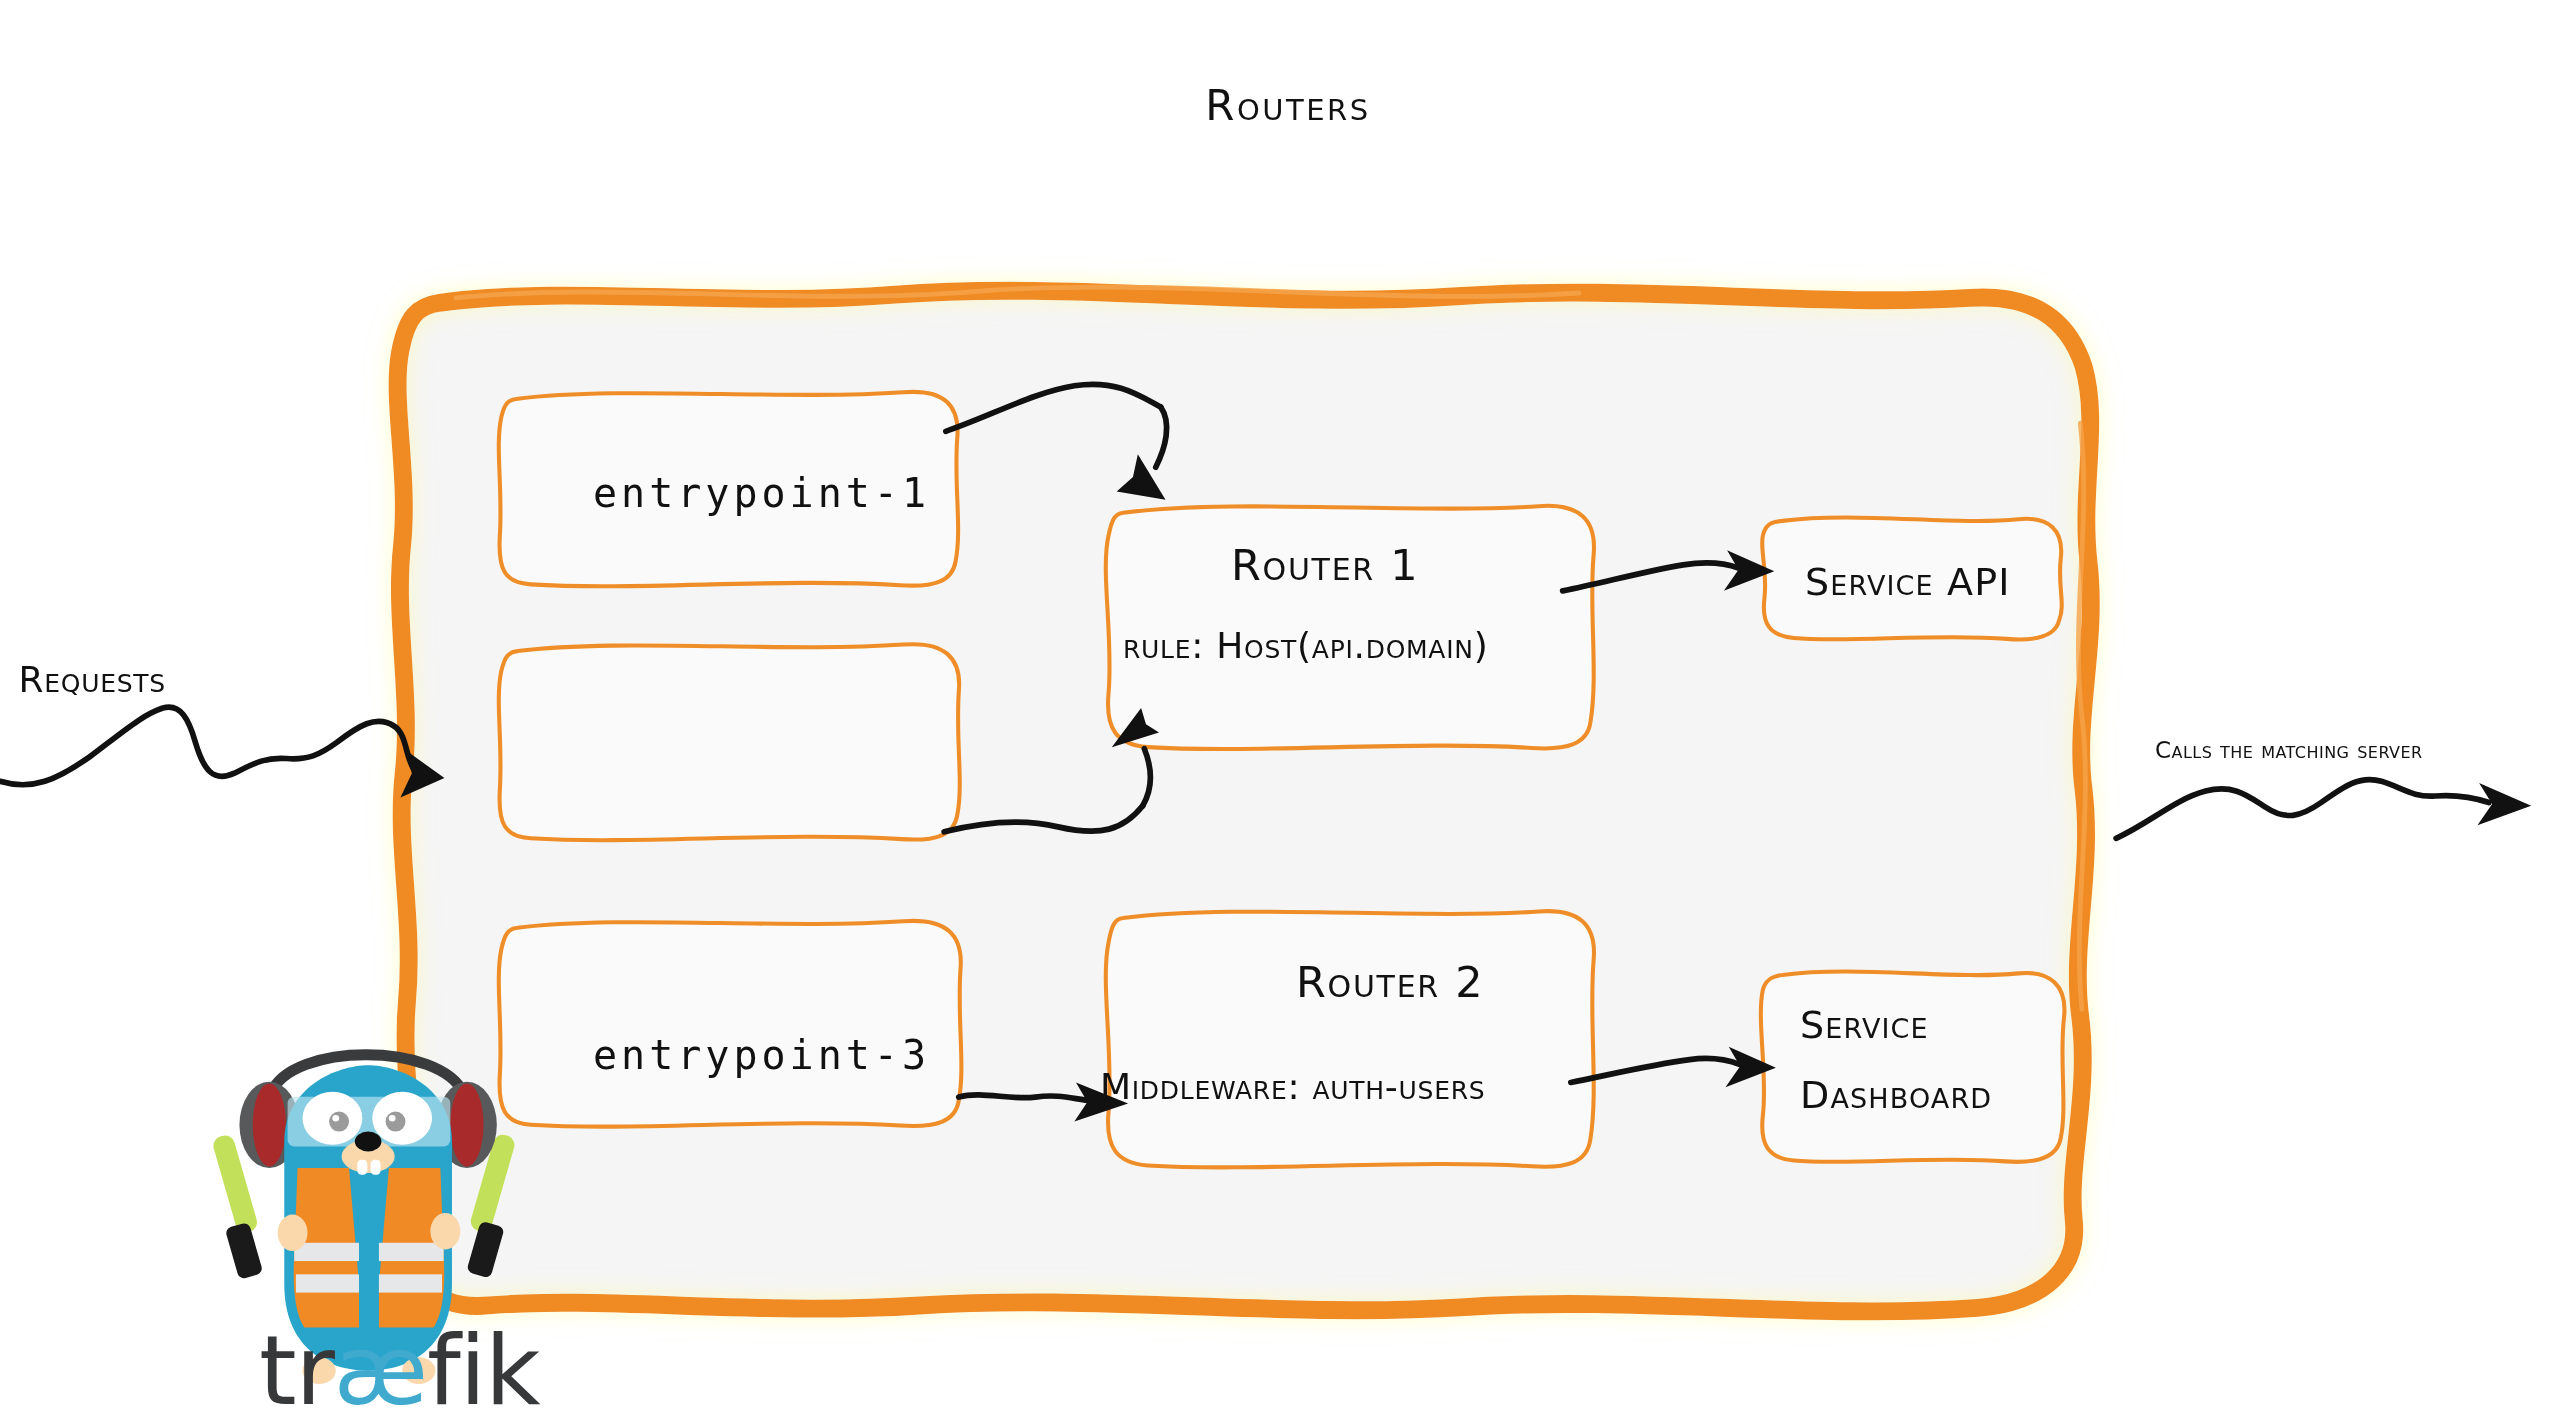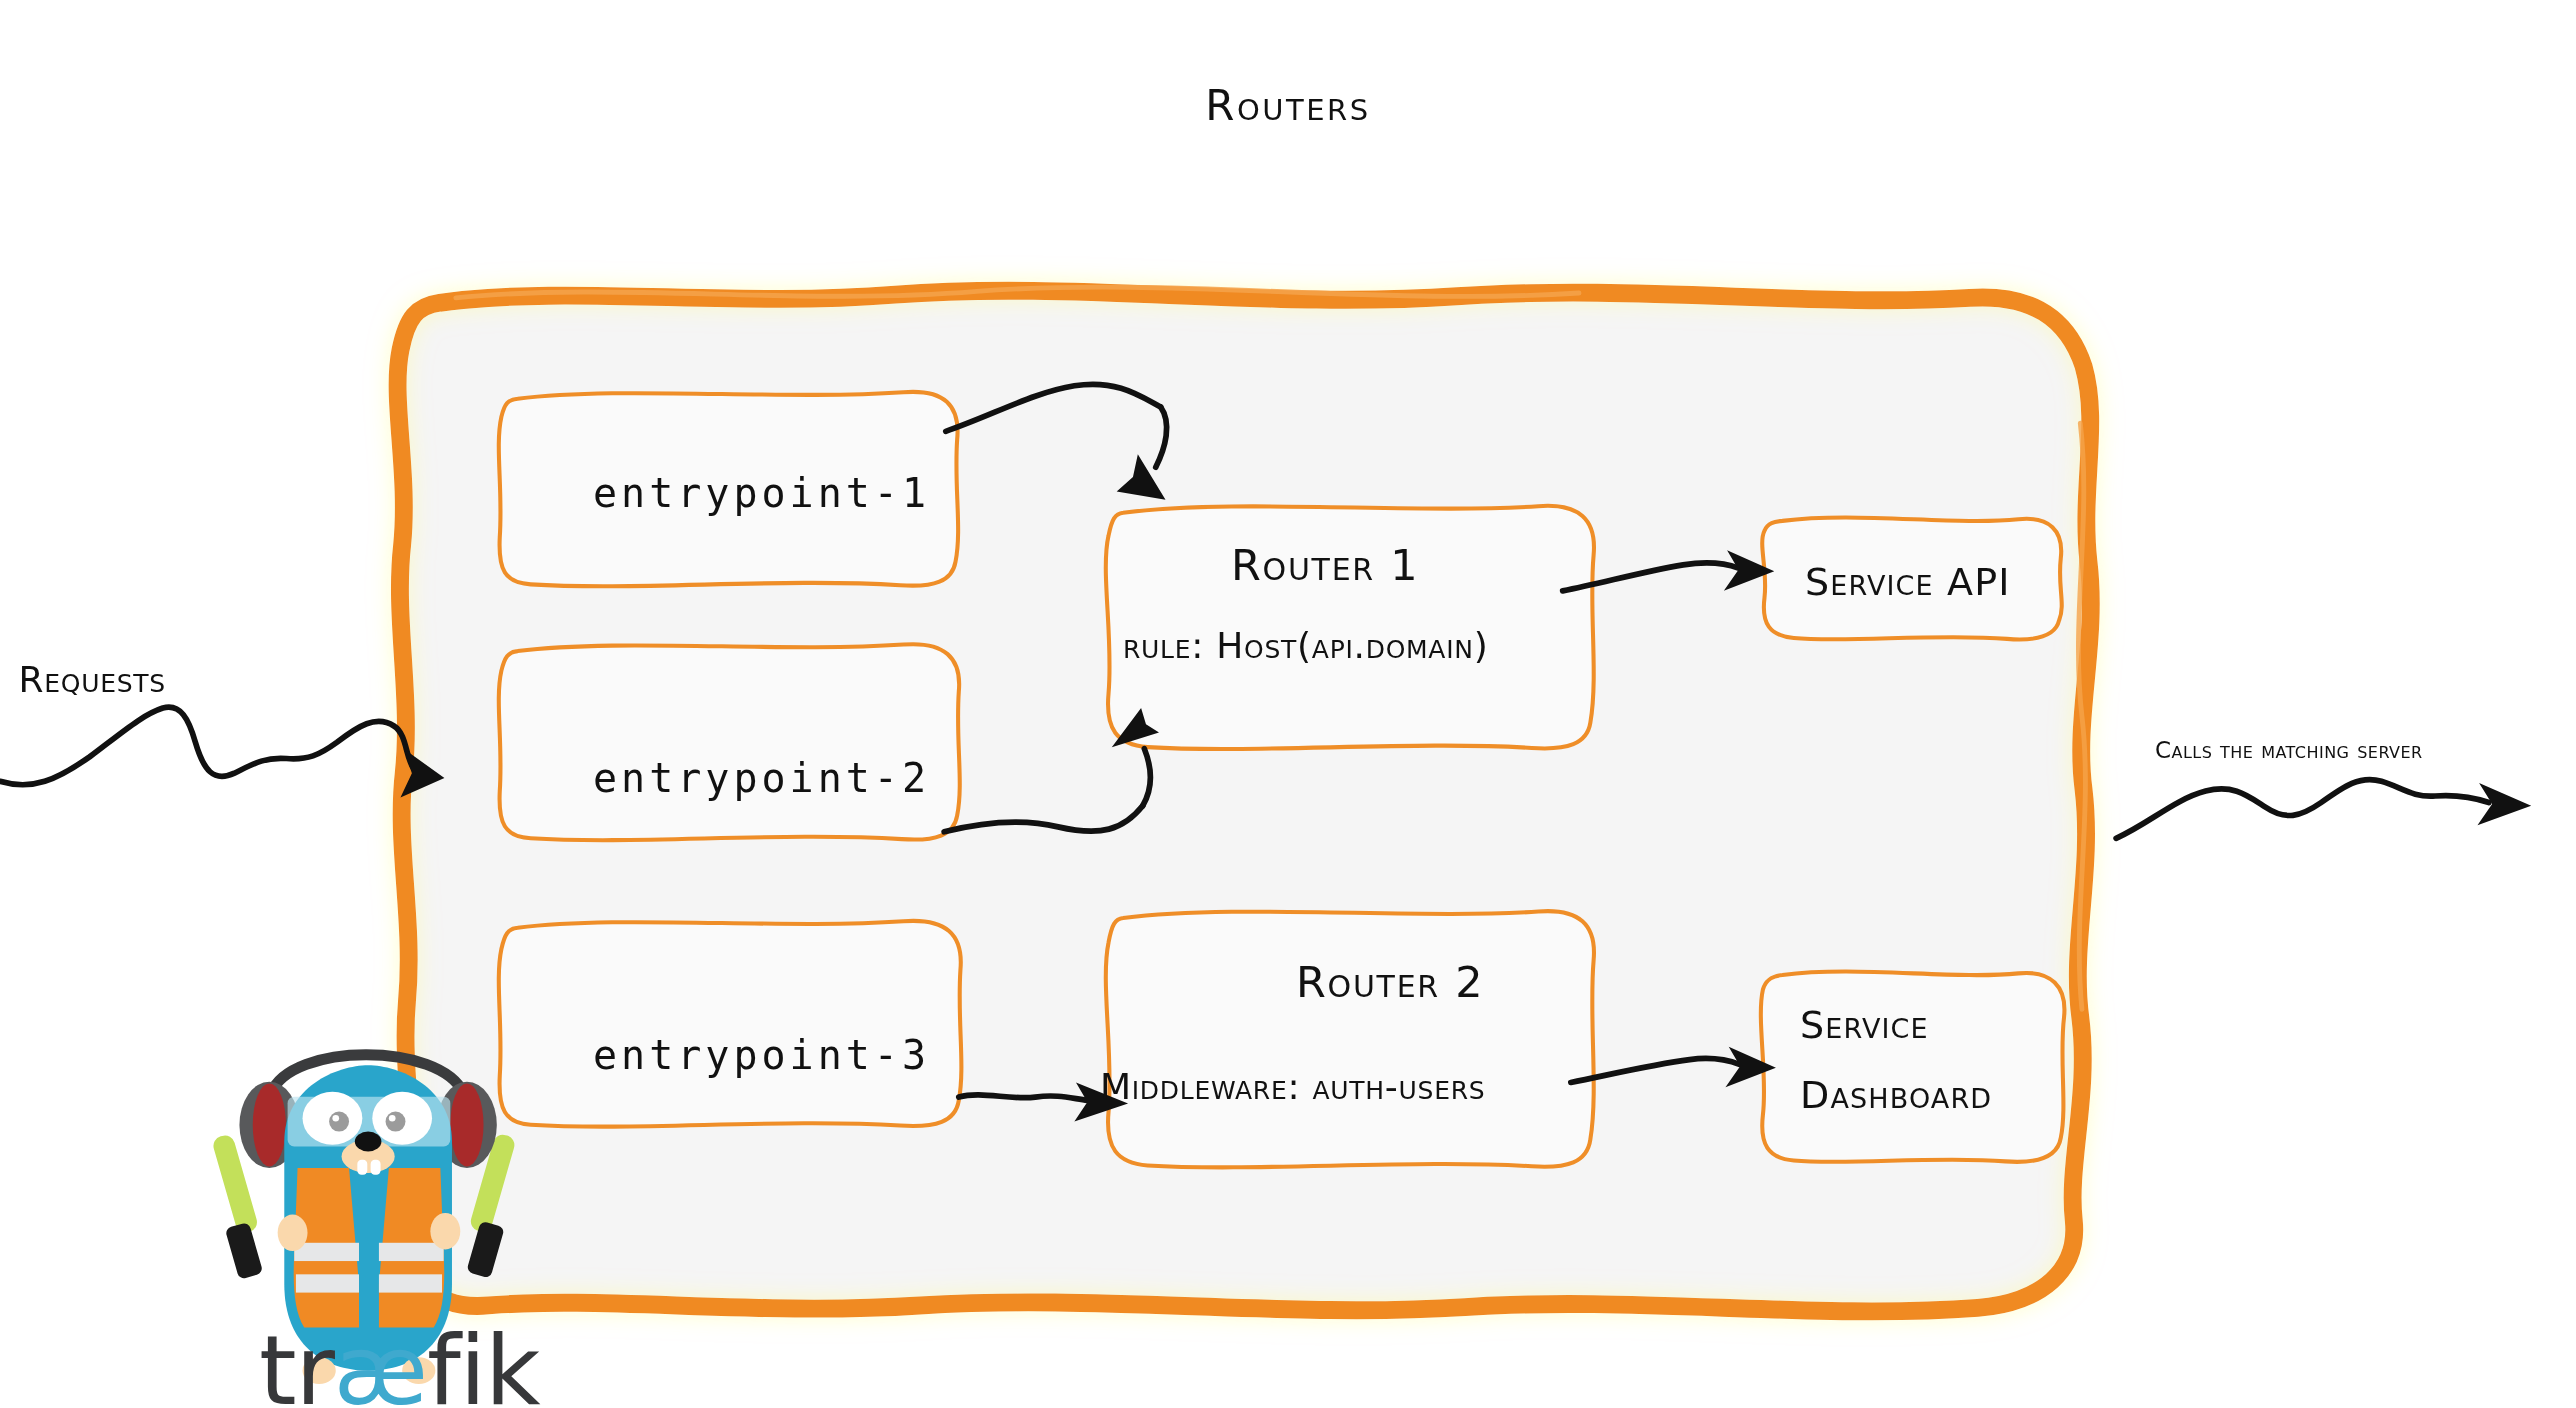--- a/index.html
+++ b/index.html
@@ -237,21 +237,20 @@
 
 <div class="layer">
 
   <div class="hand" id="diagram-title">Routers</div>
 
   <div class="hand" id="requests-label">Requests</div>
 
   <div class="hand" id="egress-label">Calls the matching server</div>
 
   <div class="mono-caps ep-label" id="ep1-label">entrypoint-1</div>
-  <div class="mono-caps ep-label" id="ep2-label">entrypoint-2</div>
   <div class="mono-caps ep-label" id="ep3-label">entrypoint-3</div>
 
   <div class="hand rt-title" id="r1-title">Router 1</div>
   <div class="hand rt-line" id="r1-rule">rule: Host(api.domain)</div>
 
   <div class="hand rt-title" id="r2-title">Router 2</div>
   <div class="hand rt-line" id="r2-mw">Middleware: auth-users</div>
 
   <div class="hand svc-line" id="svc-api">Service API</div>
   <div class="hand svc-line" id="svc-dash-1">Service</div>

